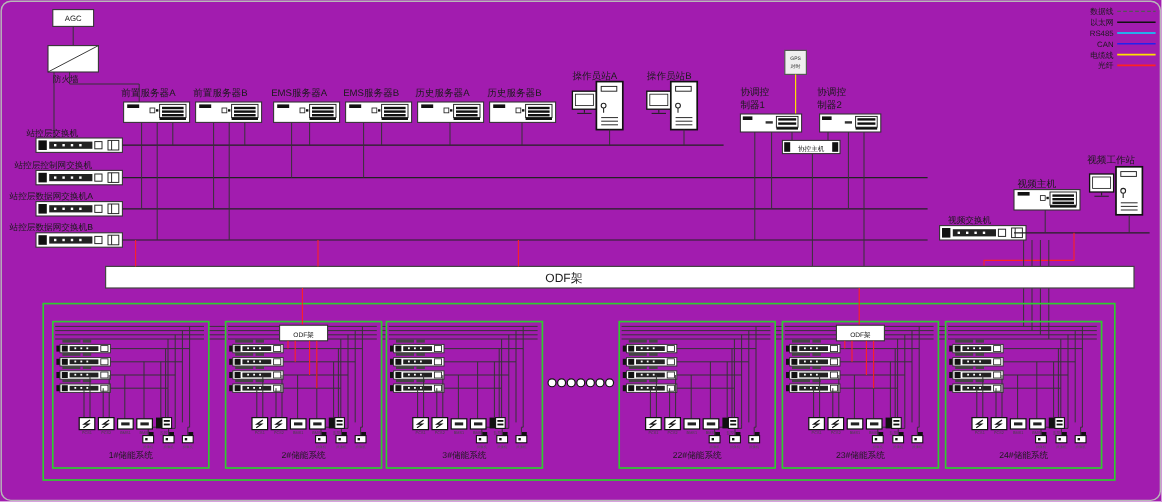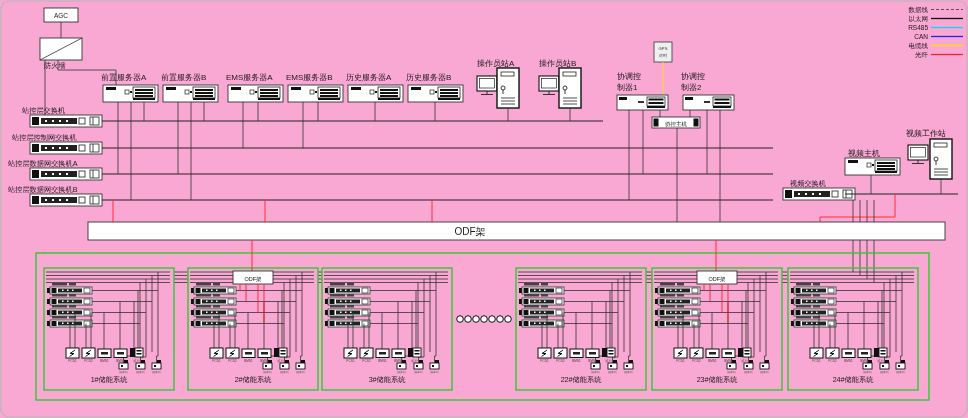--- a/index.html
+++ b/index.html
@@ -1,16 +1,16 @@
 <!DOCTYPE html>
 <html><head>
 <meta charset="utf-8">
 <style>
   html,body{margin:0;padding:0;background:#fff;}
-  .stage{width:968px;height:418px;position:relative;background:#f9a8d4;}
+  .stage{width:968px;height:418px;position:relative;background:#a21caf;}
   svg{display:block;}
   text{font-family:"Liberation Sans","DejaVu Sans",sans-serif;fill:#1a1a1a;}
   .t8{font-size:8px;} .t7{font-size:7.2px;} .t65{font-size:6.5px;}
   .t55{font-size:5.5px;} .t45{font-size:4.2px;fill:#333;}
   .t3{font-size:3.2px;fill:#444;} .t25{font-size:2.8px;fill:#555;}
   .t10{font-size:10px;}
   .ln{stroke:#333;stroke-width:0.8;fill:none;}
   .lnb{stroke:#222;stroke-width:1;fill:none;}
   .box{fill:#fff;stroke:#333;stroke-width:0.9;}
   .dark{fill:#111;stroke:none;}

